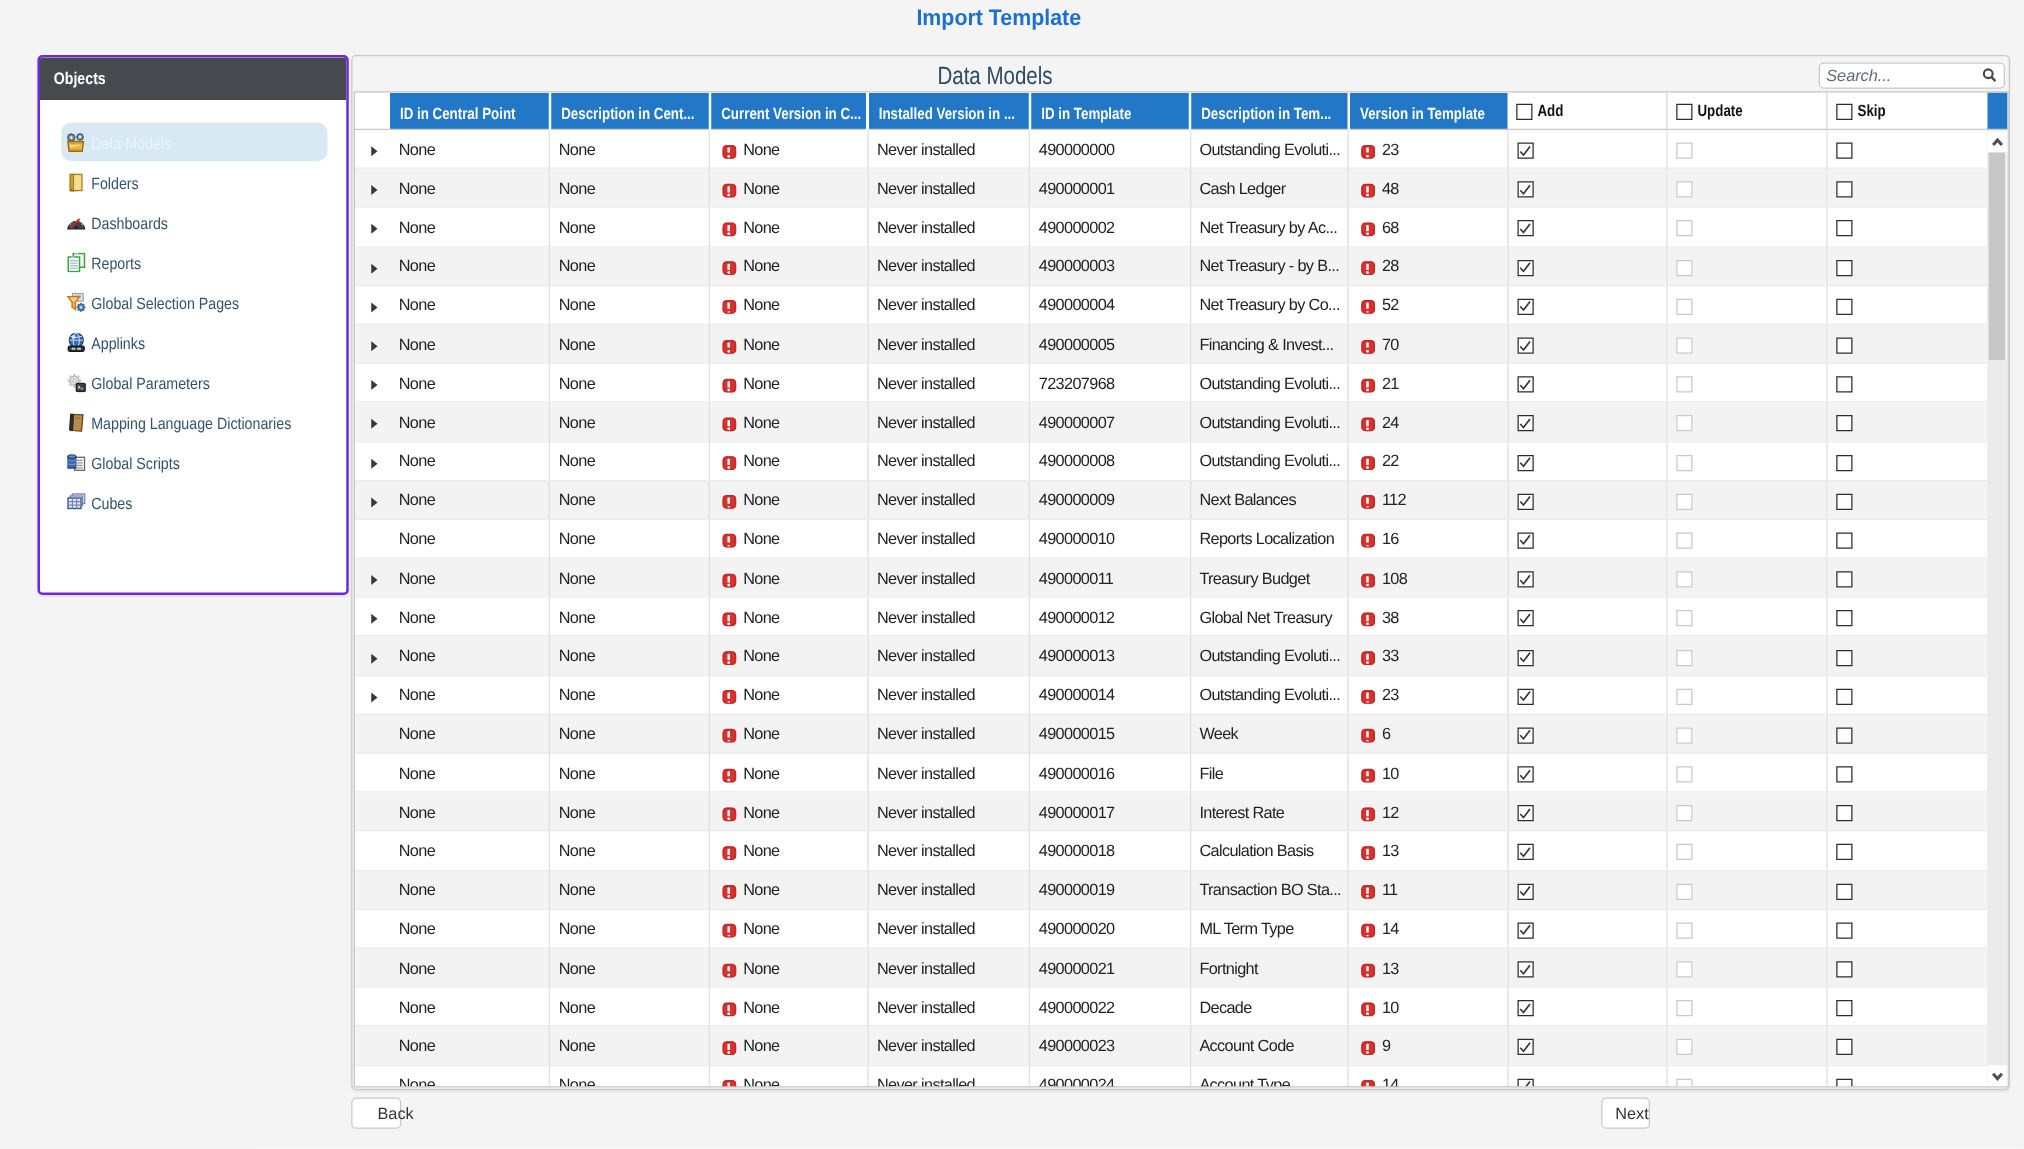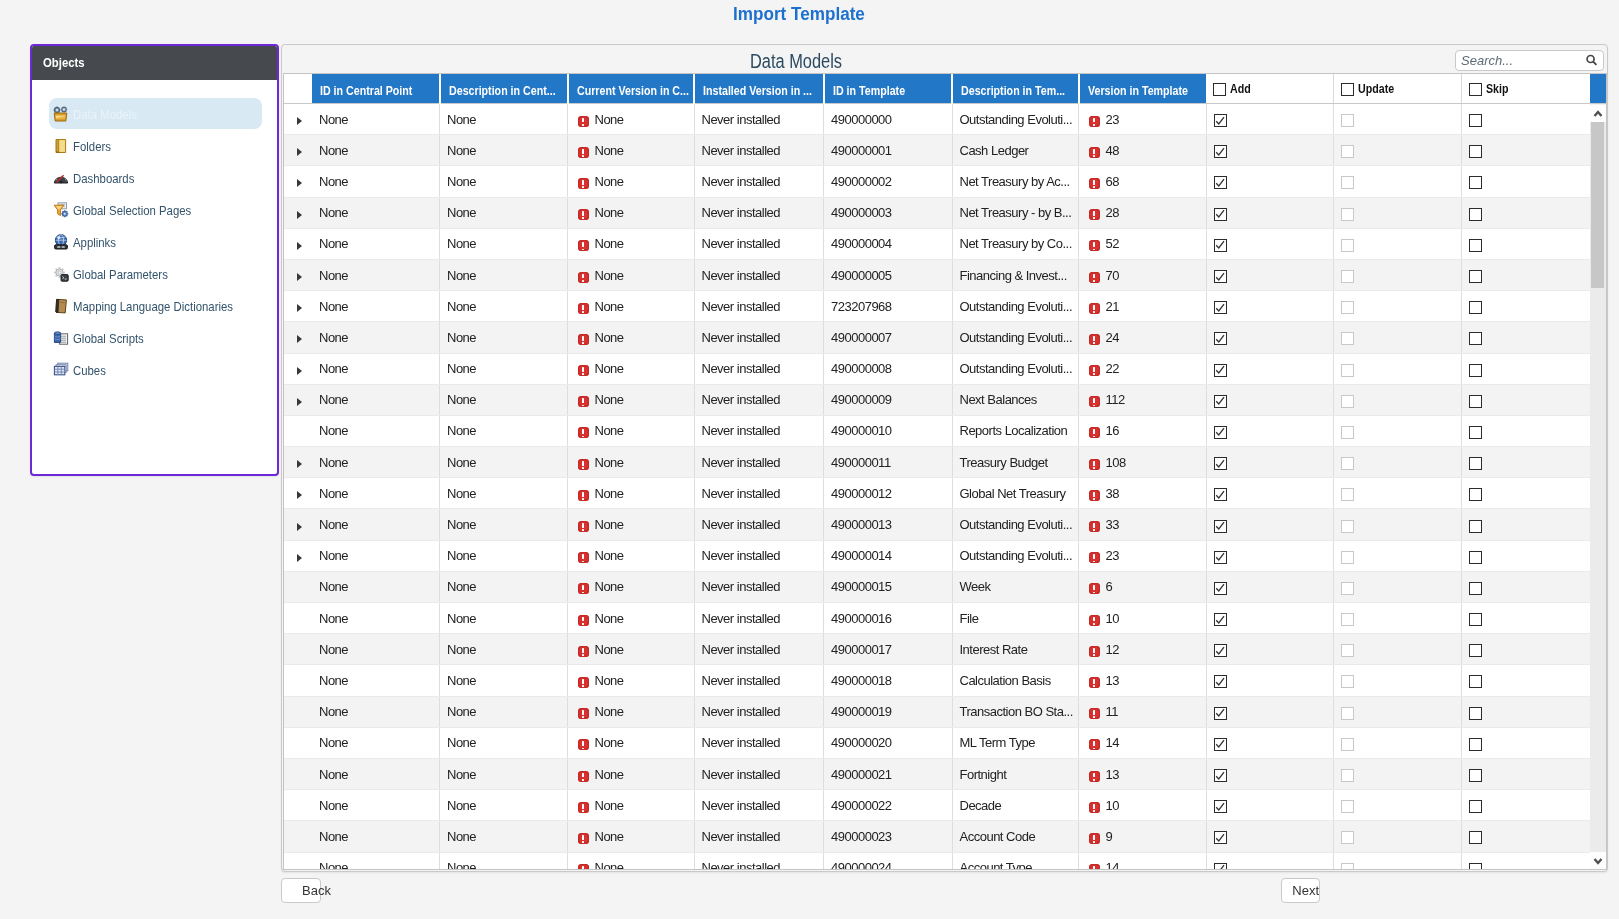--- a/index.html
+++ b/index.html
@@ -100,20 +100,35 @@
       <li>
         <span class="ic"><svg width="16" height="16" viewBox="0 0 16 16">
             <path d="M1.3 13 A 6.8 6.8 0 0 1 14.7 13 Z" fill="#3d4147" stroke="#222529" stroke-width="1"></path>
             <path d="M2.8 11.5 A 5.4 5.4 0 0 1 13.4 11.7" fill="none" stroke="#565b62" stroke-width="1"></path>
             <line x1="3.6" y1="12.2" x2="10.6" y2="5.2" stroke="#c02824" stroke-width="1.5"></line>
             <circle cx="8" cy="12" r="1.3" fill="#1b1e22"></circle>
             <circle cx="3.3" cy="9.4" r="0.6" fill="#9aa1a8"></circle>
             <circle cx="12.7" cy="9.4" r="0.6" fill="#9aa1a8"></circle>
           </svg></span>
         <span class="lb">Dashboards</span>
+      </li>
+      <li>
+        <span class="ic"><svg width="16" height="16" viewBox="0 0 16 16">
+            <rect x="5.6" y="0.8" width="9" height="11" fill="#edf5ed" stroke="#43a047" stroke-width="1.2"></rect>
+            <rect x="7" y="0.4" width="2.6" height="1.6" fill="#b5d6b5"></rect>
+            <rect x="1.6" y="3.6" width="9" height="11.6" fill="#fdfdfd" stroke="#43a047" stroke-width="1.2"></rect>
+            <rect x="4" y="3.2" width="2.6" height="1.6" fill="#b5d6b5"></rect>
+            <g stroke="#9fb9d4" stroke-width="1">
+              <line x1="3" y1="6.5" x2="9.2" y2="6.5"></line>
+              <line x1="3" y1="8.5" x2="9.2" y2="8.5"></line>
+              <line x1="3" y1="10.5" x2="9.2" y2="10.5"></line>
+              <line x1="3" y1="12.5" x2="9.2" y2="12.5"></line>
+            </g>
+          </svg></span>
+        <span class="lb">Reports</span>
       </li>
       <li>
         <span class="ic"><svg width="16" height="16" viewBox="0 0 16 16">
             <rect x="5" y="0.8" width="8.5" height="6" fill="#e7e9ec" stroke="#97a0a8" stroke-width="1"></rect>
             <line x1="6.5" y1="2.5" x2="12" y2="2.5" stroke="#b9c0c7" stroke-width="1"></line>
             <line x1="6.5" y1="4.2" x2="12" y2="4.2" stroke="#b9c0c7" stroke-width="1"></line>
             <path d="M1.2 3.2 L10.8 3.2 L7.4 7.8 L7.4 13.6 L4.6 11.8 L4.6 7.8 Z" fill="#f5a93b" stroke="#bd7a10" stroke-width="1"></path>
             <path d="M2.8 3.9 L9.2 3.9 L6.8 7.2 L5.2 7.2 Z" fill="#fbd27e"></path>
             <g stroke="#4a74b4" stroke-width="1.6">
               <line x1="11.8" y1="8.3" x2="11.8" y2="15.3"></line>

